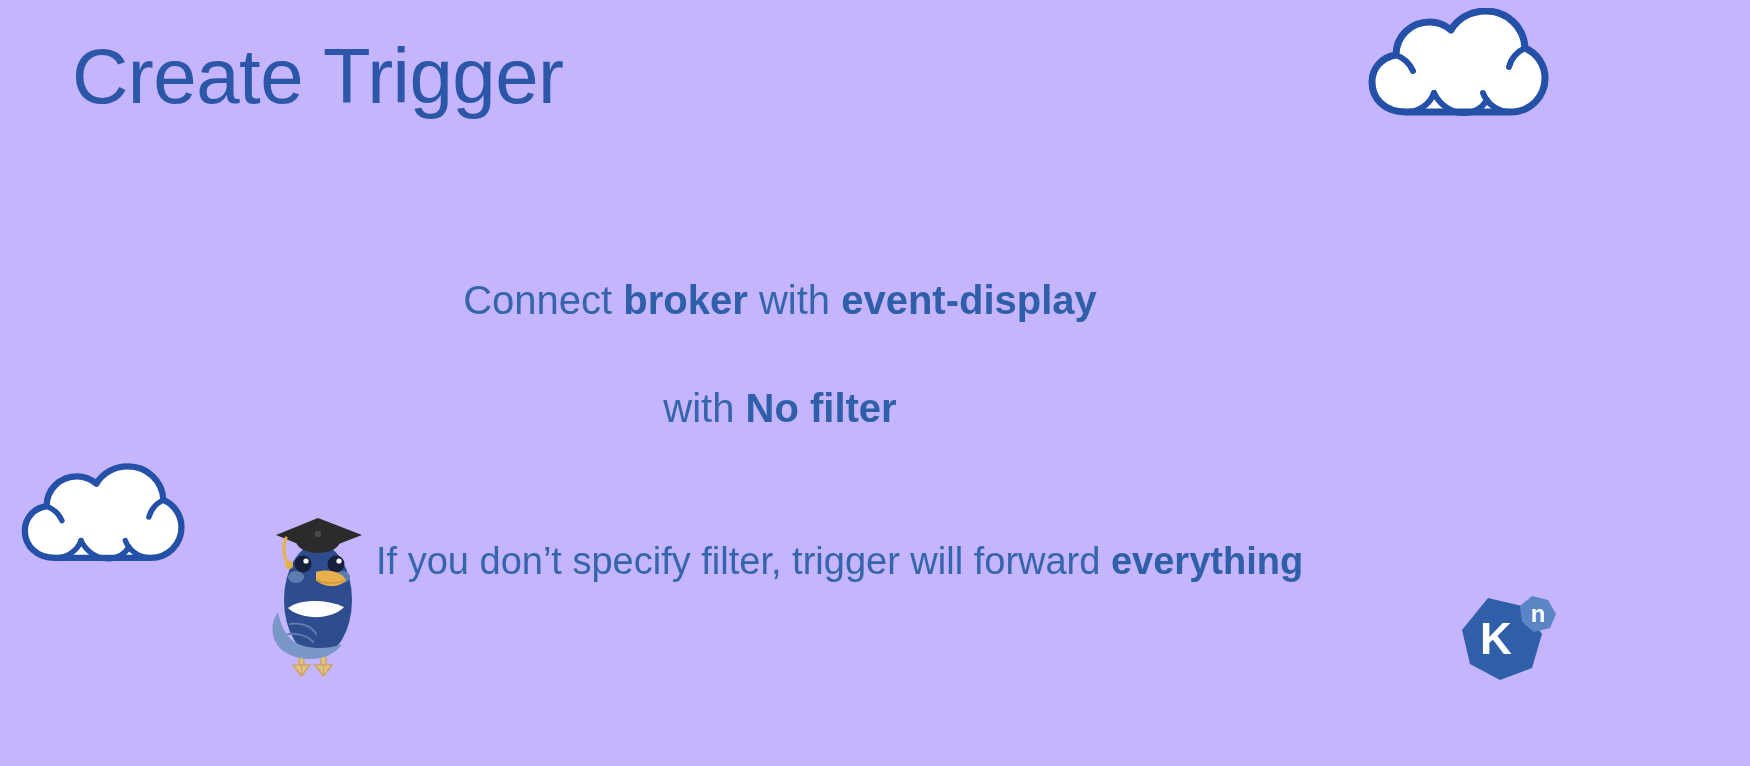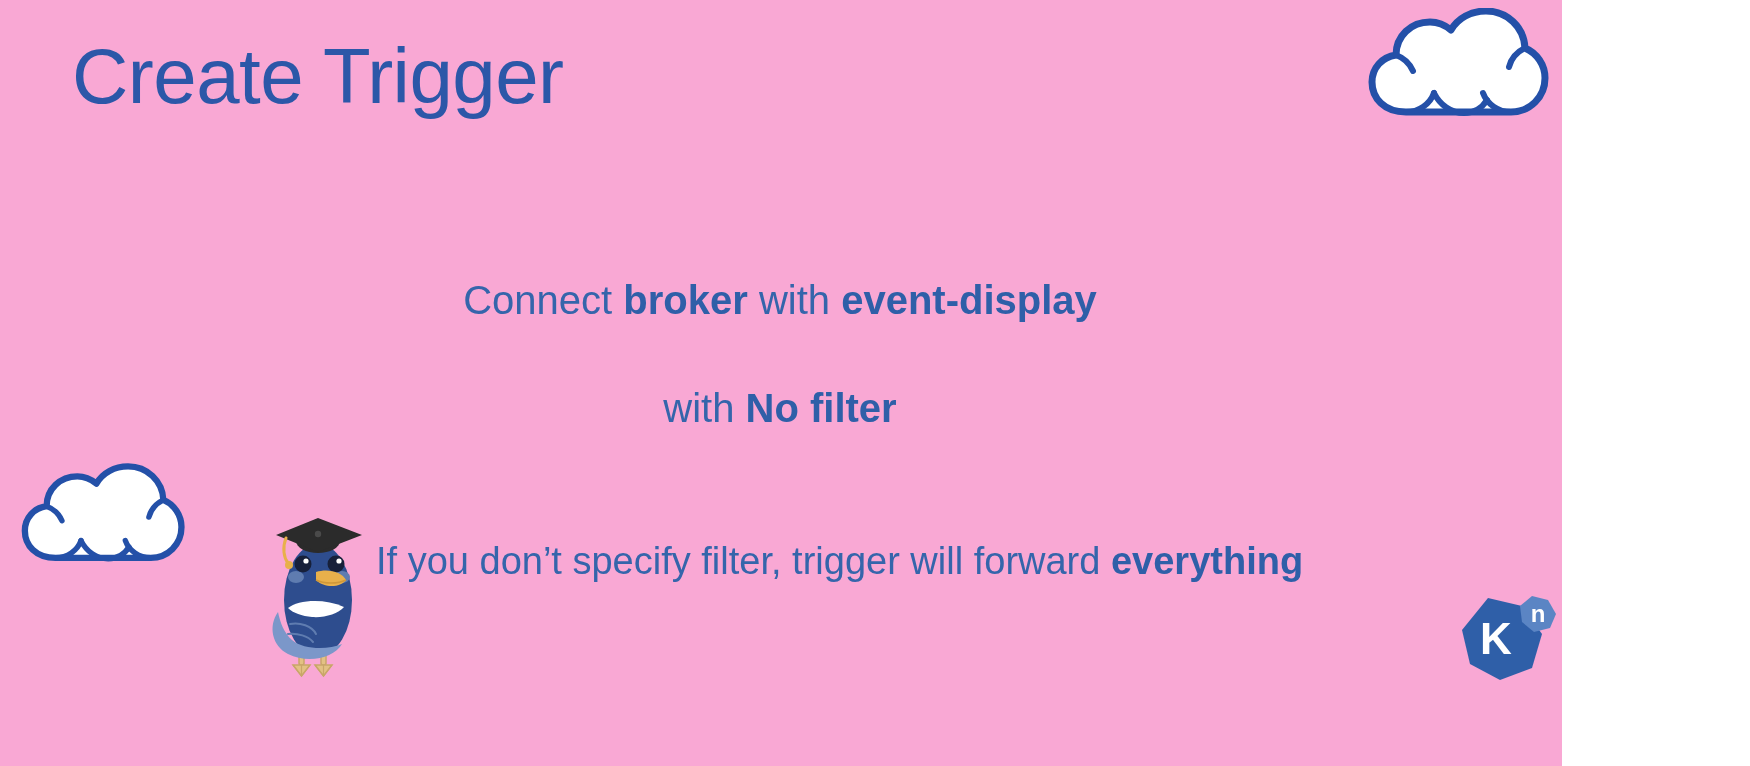--- a/index.html
+++ b/index.html
@@ -11,23 +11,23 @@
     height: 766px;
     background: #ffffff;
     font-family: "Liberation Sans", sans-serif;
     overflow: hidden;
     position: relative;
   }
 
   .slide {
     position: absolute;
     inset: 0;
-    width: 1562px;
+    width: 1750px;
     height: 766px;
-    background: #f9a8d4;
+    background: #c4b5fd;
   }
 
   
   .slide-title {
     position: absolute;
     left: 72px;
     top: 36px;
     font-size: 78px;
     line-height: 1.05;
     font-weight: 300;

